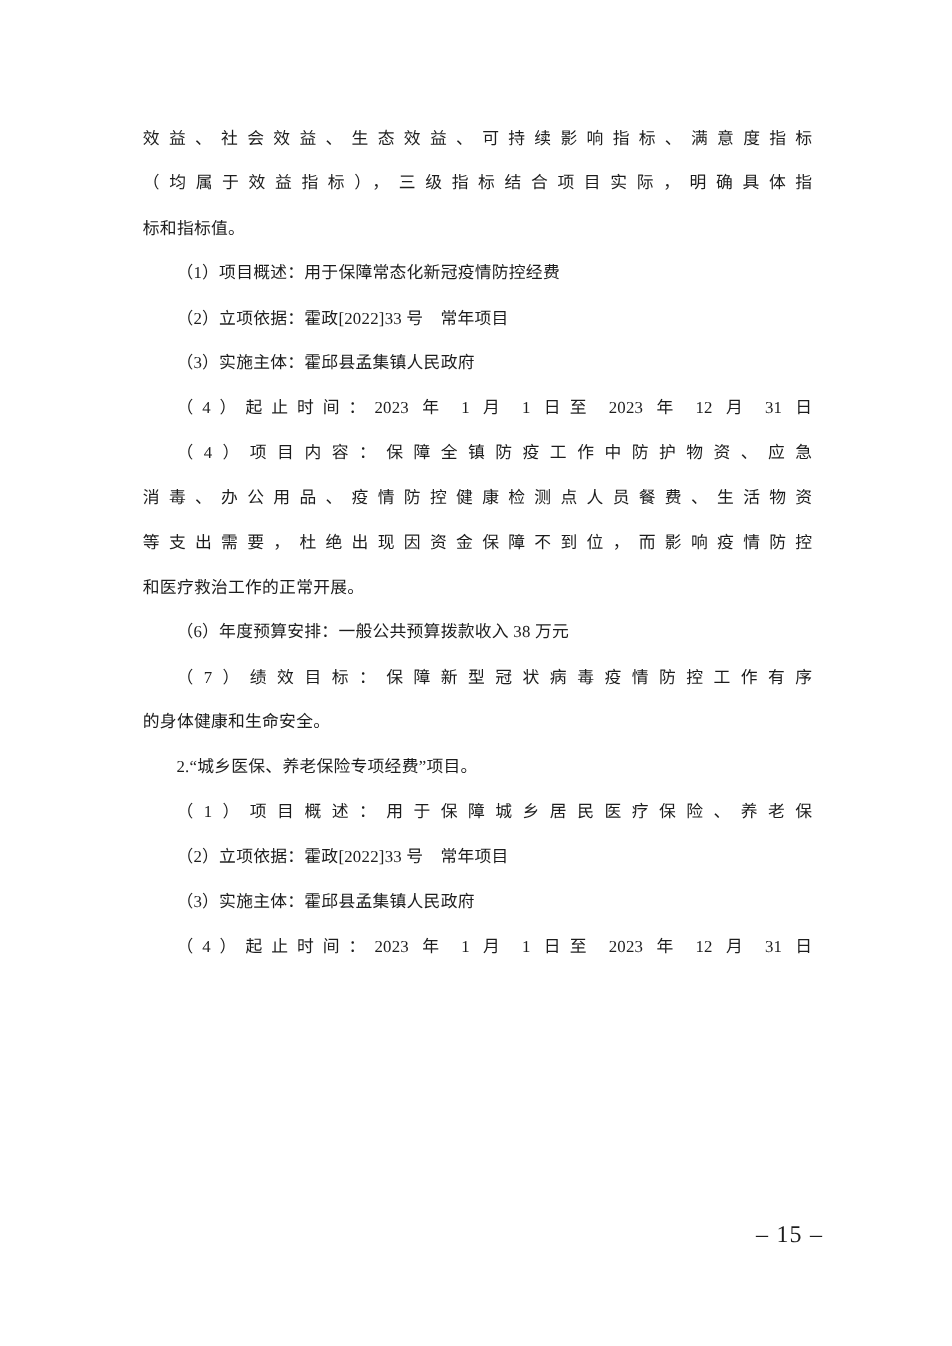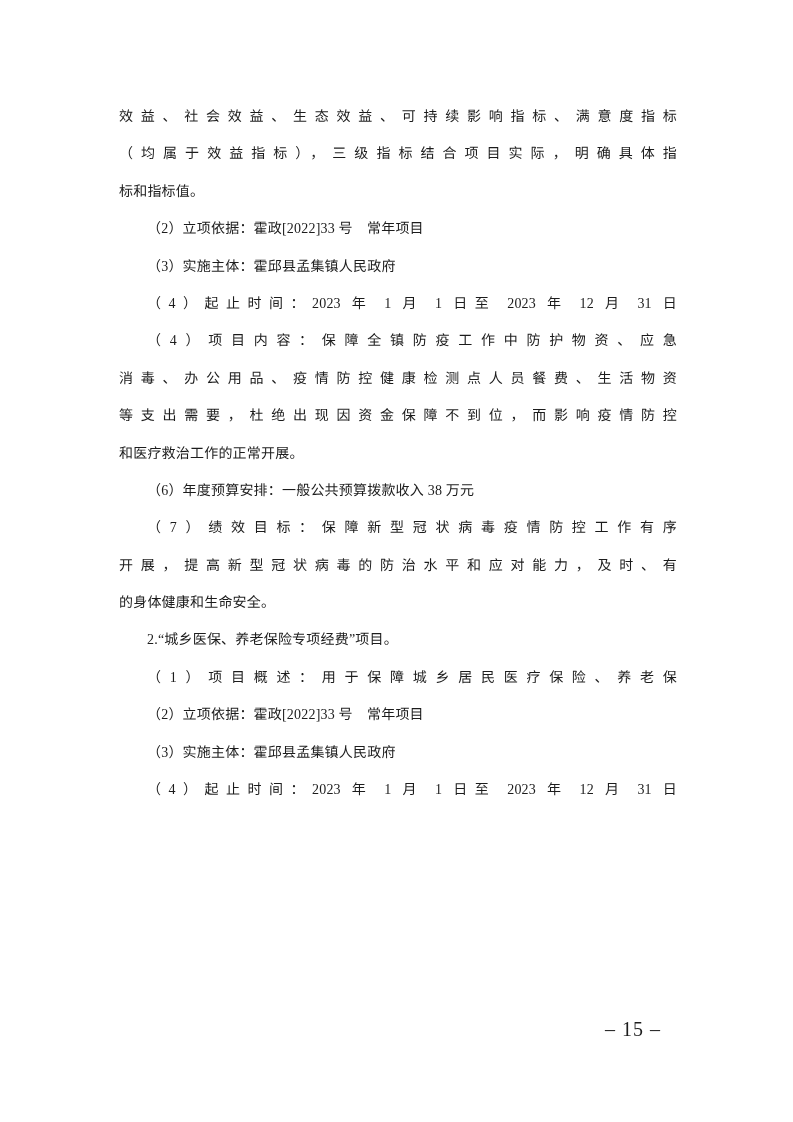--- a/index.html
+++ b/index.html
@@ -41,46 +41,46 @@
   }
   .ln.fill {
     white-space: normal;
     text-align: justify;
     text-align-last: justify;
     text-justify: inter-character;
   }
   .footer {
     position: absolute;
     top: 1018px;
-    right: 132px;
+    right: 107px;
     font-size: 20px;
     color: #1c1c1c;
     letter-spacing: 1px;
     margin-left: 40px;
   }
 </style>
 </head>
 <body>
 
 <div class="page">
 
   <div class="text-block">
     <div class="ln fill">效益、社会效益、生态效益、可持续影响指标、满意度指标</div>
     <div class="ln fill">（均属于效益指标），三级指标结合项目实际，明确具体指</div>
     <div class="ln">标和指标值。</div>
+    <div class="ln ind">（1）项目概述：用于保障常态化新冠疫情防控经费</div>
     <div class="ln ind">（2）立项依据：霍政[2022]33 号　常年项目</div>
     <div class="ln ind">（3）实施主体：霍邱县孟集镇人民政府</div>
     <div class="ln ind fill">（4）起止时间：2023 年 1 月 1 日至 2023 年 12 月 31 日</div>
     <div class="ln ind fill">（4）项目内容：保障全镇防疫工作中防护物资、应急</div>
     <div class="ln fill">消毒、办公用品、疫情防控健康检测点人员餐费、生活物资</div>
     <div class="ln fill">等支出需要，杜绝出现因资金保障不到位，而影响疫情防控</div>
     <div class="ln">和医疗救治工作的正常开展。</div>
     <div class="ln ind">（6）年度预算安排：一般公共预算拨款收入 38 万元</div>
     <div class="ln ind fill">（7）绩效目标：保障新型冠状病毒疫情防控工作有序</div>
-    <div class="ln fill">开展，提高新型冠状病毒的防治水平和应对能力，及时、有</div>
     <div class="ln">的身体健康和生命安全。</div>
     <div class="ln ind">2.“城乡医保、养老保险专项经费”项目。</div>
     <div class="ln ind fill">（1）项目概述：用于保障城乡居民医疗保险、养老保</div>
     <div class="ln ind">（2）立项依据：霍政[2022]33 号　常年项目</div>
     <div class="ln ind">（3）实施主体：霍邱县孟集镇人民政府</div>
     <div class="ln ind fill">（4）起止时间：2023 年 1 月 1 日至 2023 年 12 月 31 日</div>
   </div>
 
   <div class="footer">– 15 –</div>
 

